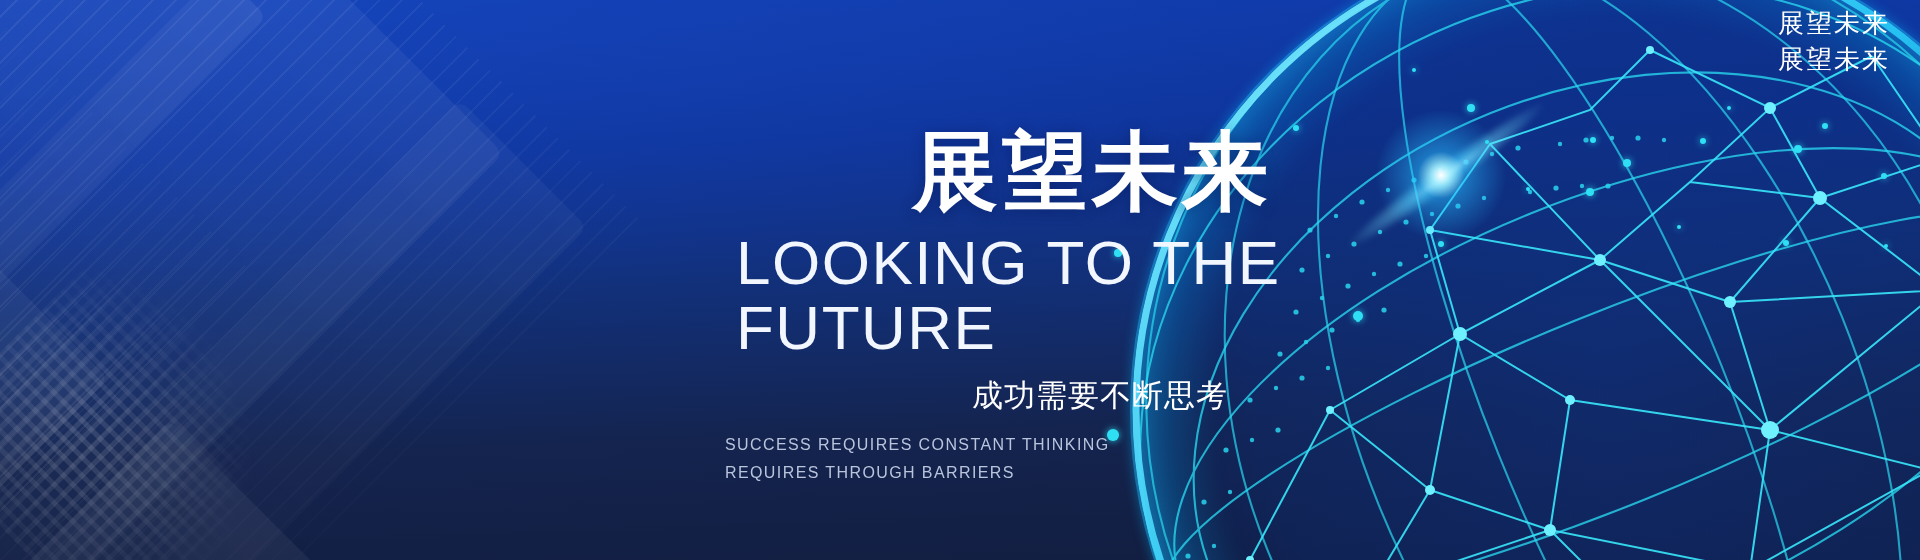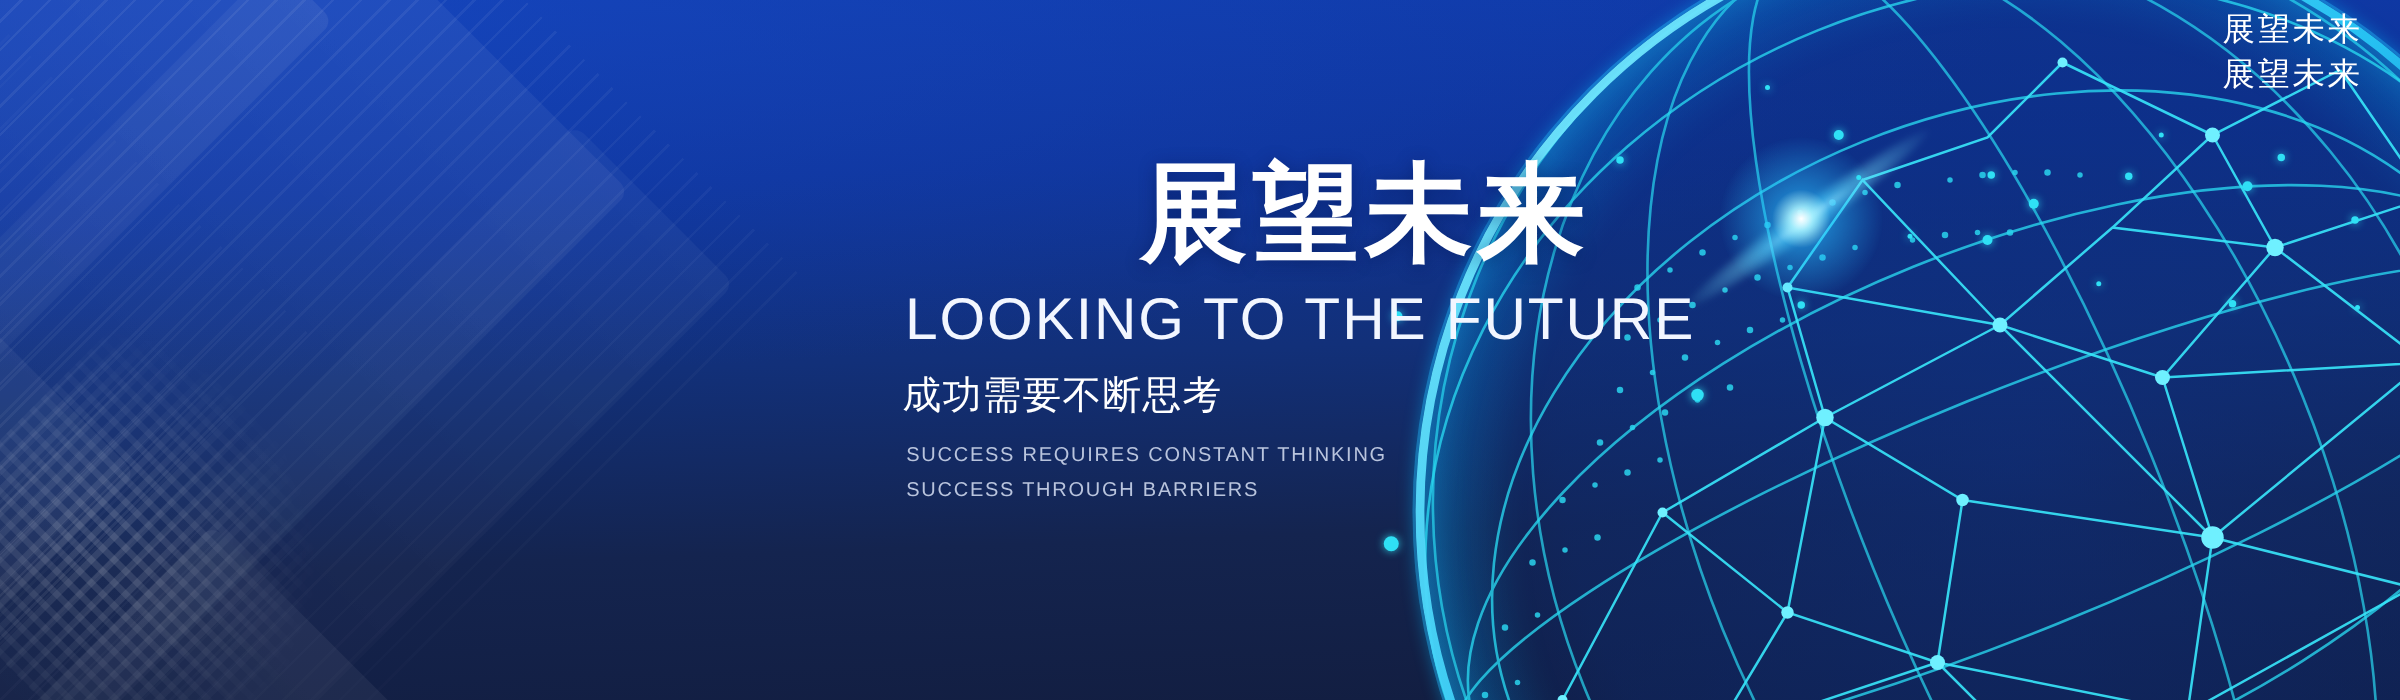--- a/index.html
+++ b/index.html
@@ -114,30 +114,31 @@
   .copy{position:absolute;left:722px;top:126px;width:740px;}
   .title-cn{
     margin:0;
     font-size:86px;line-height:1.05;
     font-weight:700;color:#ffffff;
     letter-spacing:4px;
     text-shadow:0 2px 14px rgba(0,20,80,.45);
     text-align:center;
   }
   .title-en{
-    margin:14px 0 0 2px;
-    font-size:47px;line-height:1.05;
+    margin:14px 0 0 14px;
+    font-size:62px;line-height:1.05;
     font-weight:400;color:#f2f6ff;
     letter-spacing:1.5px;
   }
   .sub-cn{
-    margin:16px 0 0 0;
+    margin:16px 0 0 16px;
     font-size:31px;line-height:1.32;
     font-weight:400;color:#ffffff;
     letter-spacing:1px;
+    text-align:center;
   }
   .sub-cn div{white-space:nowrap;}
   .sub-en{
     margin:14px 0 0 3px;
     font-size:16px;line-height:1.75;
     font-weight:400;color:#b9c4dd;
     letter-spacing:1.4px;
   }
   .sub-en div{white-space:nowrap;}
 
@@ -332,21 +333,21 @@
     </div>
 
   <div class="copy">
     <h1 class="title-cn">展望未来</h1>
     <div class="title-en">LOOKING TO THE FUTURE</div>
     <div class="sub-cn">
       <div>成功需要不断思考</div>
     </div>
     <div class="sub-en">
       <div>SUCCESS REQUIRES CONSTANT THINKING</div>
-      <div>SUCCESS THROUGH BARRIERS</div>
+      <div>REQUIRES THROUGH BARRIERS</div>
     </div>
   </div>
 
   <div class="corner">
     <div>展望未来</div>
     <div>展望未来</div>
   </div>
 
 </div>
 

